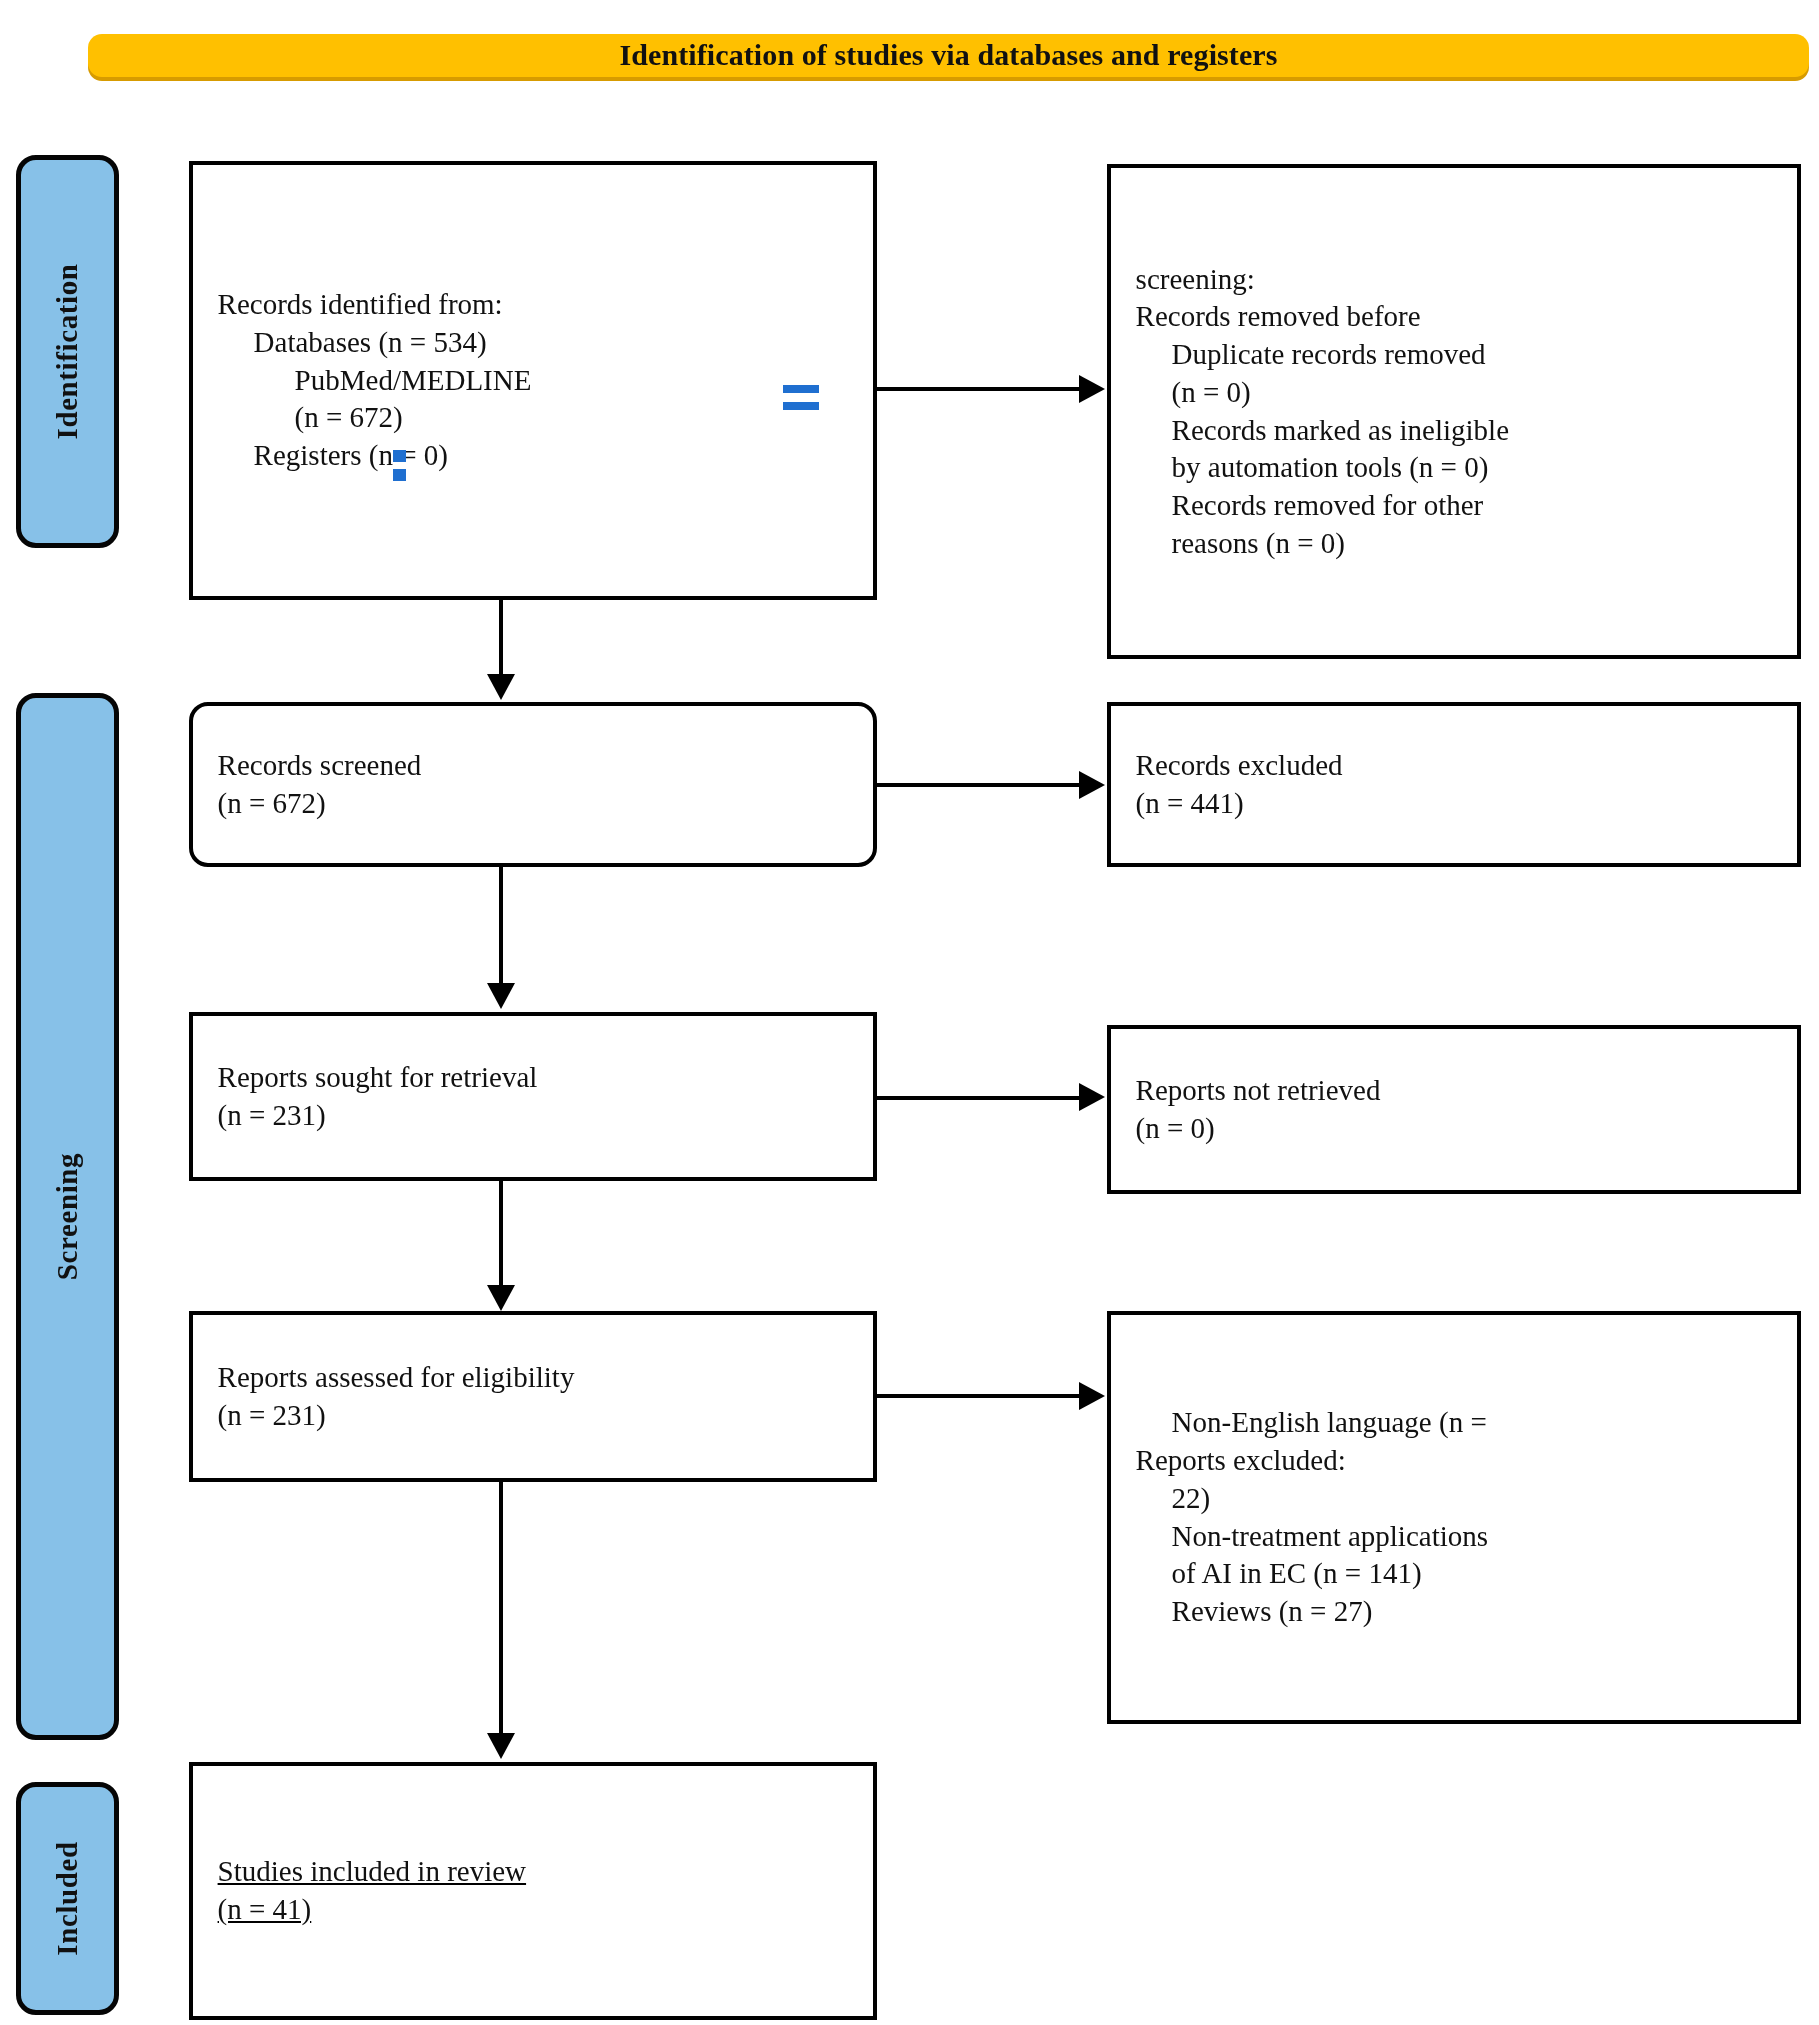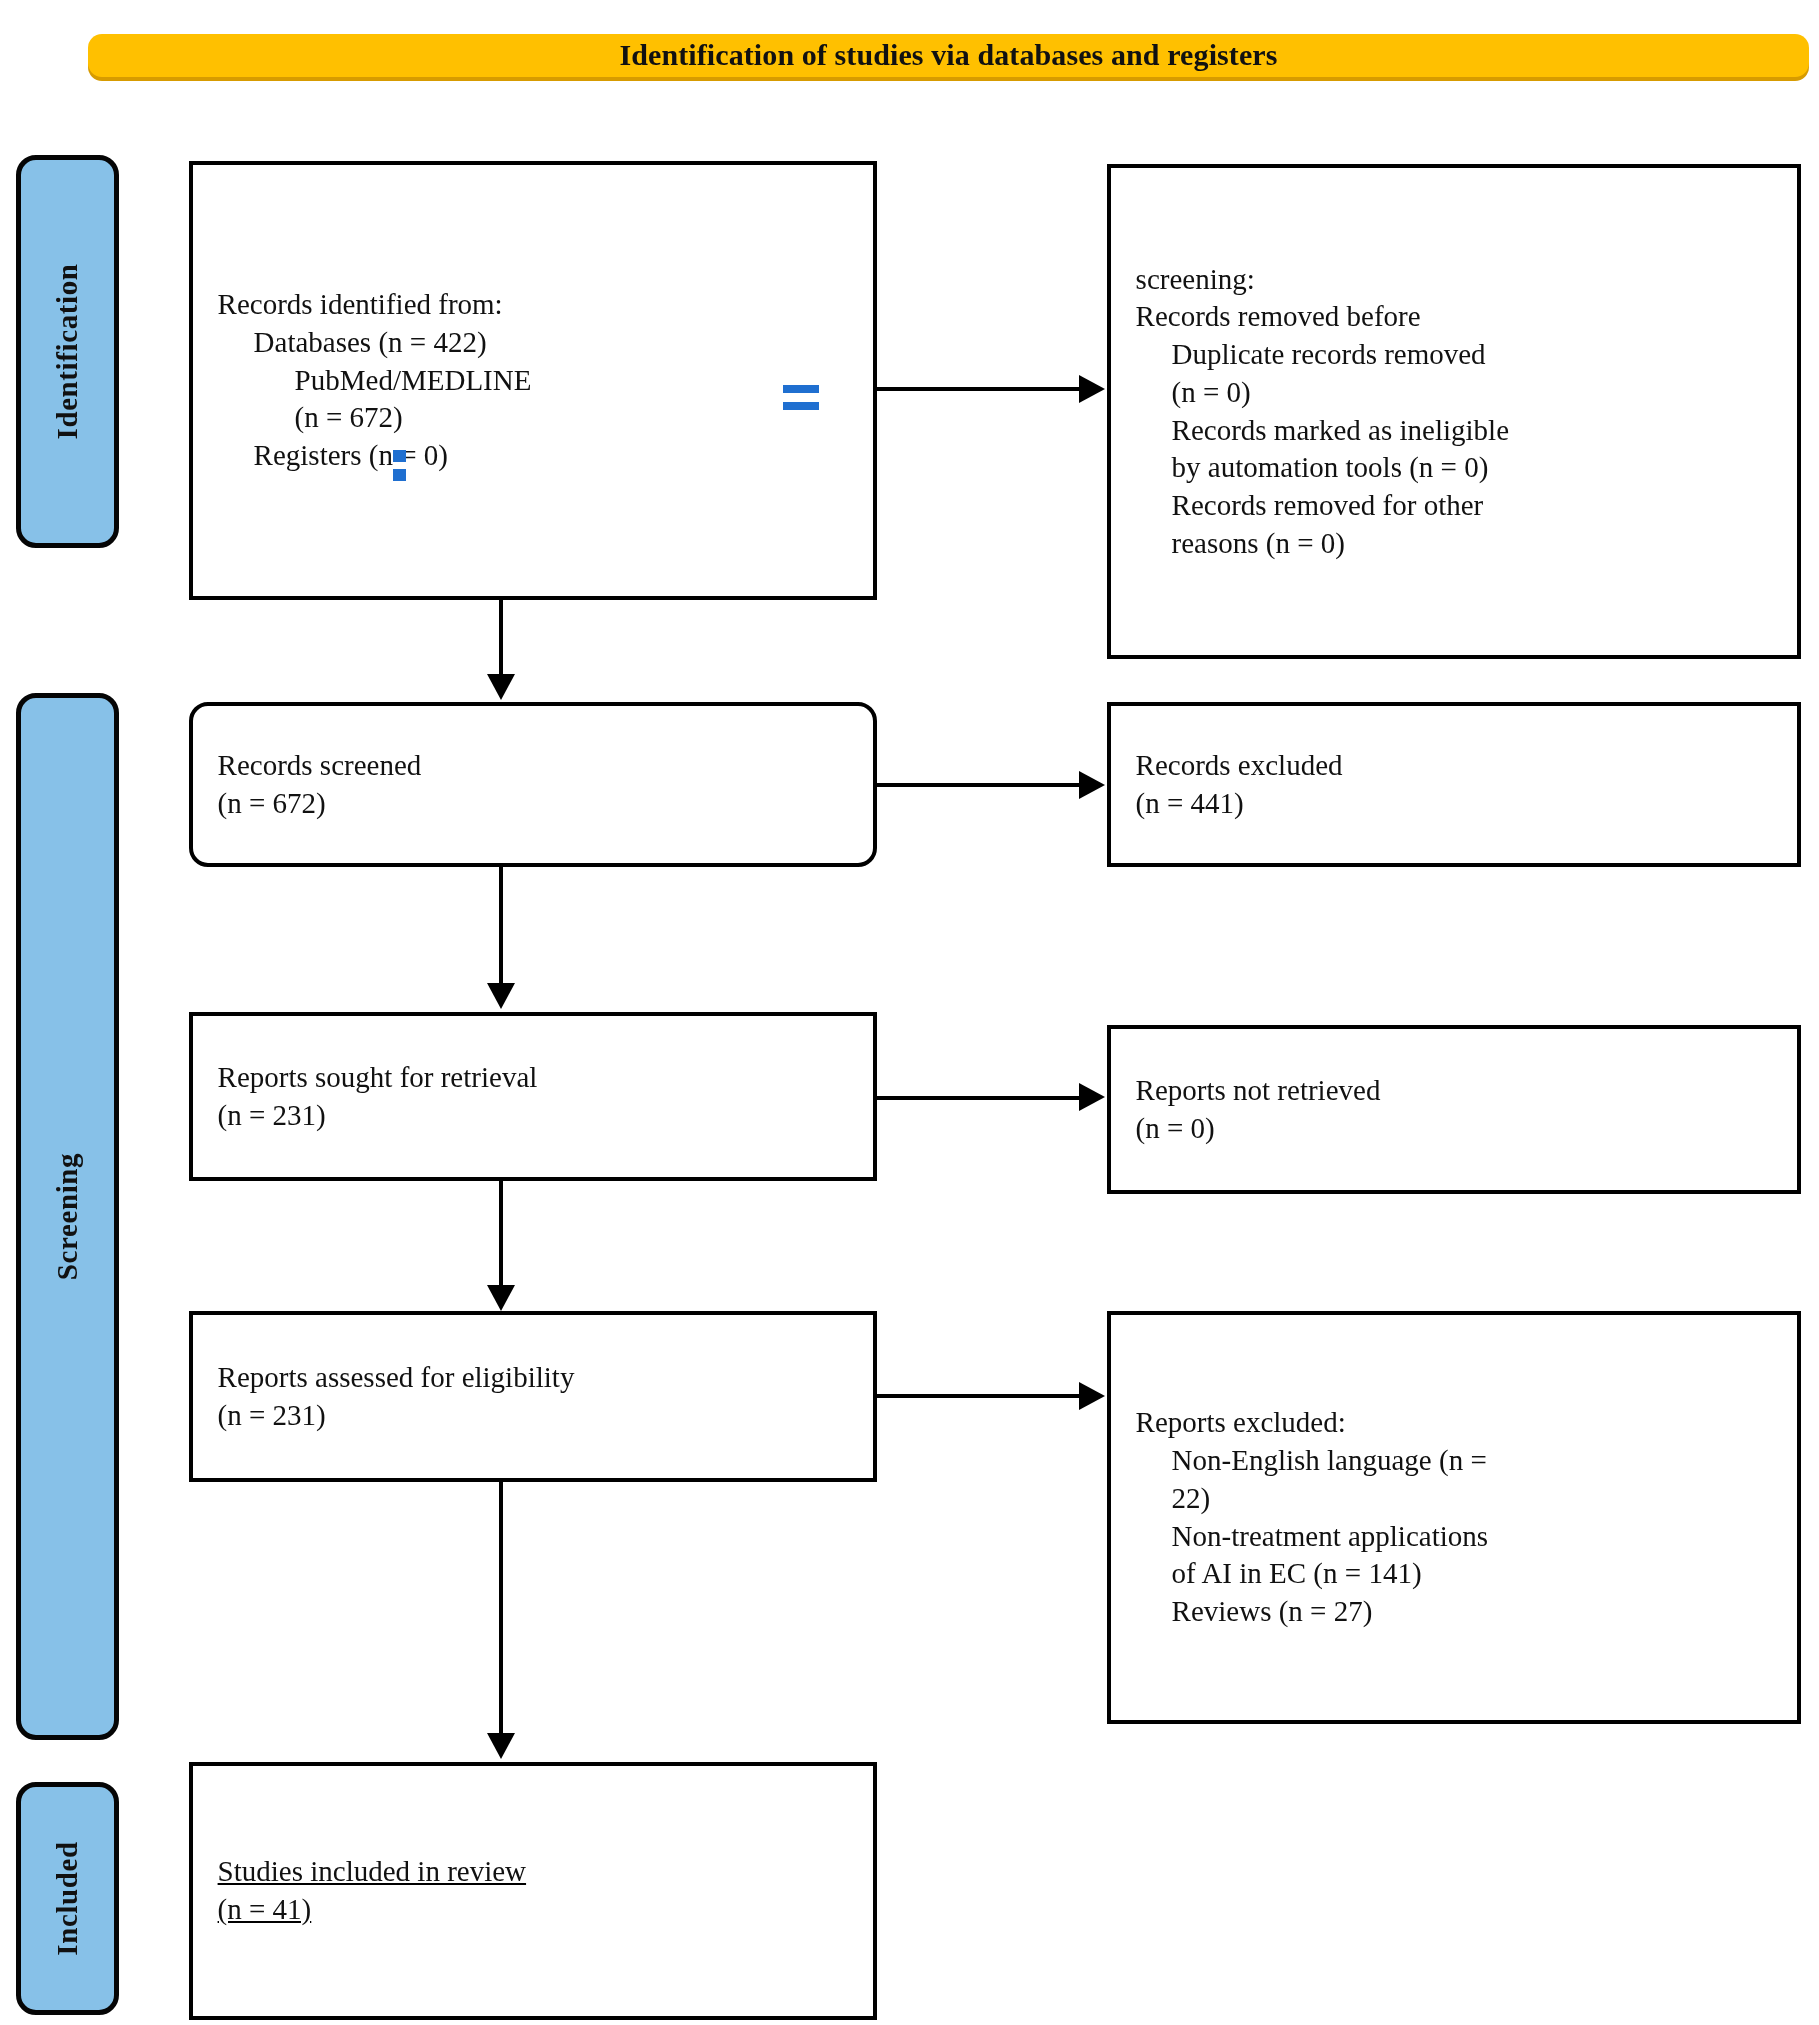--- a/index.html
+++ b/index.html
@@ -128,21 +128,21 @@
   <div class="vlabel" id="vl-screening">
     <span>Screening</span>
   </div>
   <div class="vlabel" id="vl-included">
     <span>Included</span>
   </div>
 
   <div class="box" id="b-identified">
     <div class="box-inner">
       <div class="ln">Records identified from:</div>
-      <div class="ln ind1">Databases (n = 422)</div>
+      <div class="ln ind1">Databases (n = 534)</div>
       <div class="ln ind2">PubMed/MEDLINE</div>
       <div class="ln ind2">(n = 672)</div>
       <div class="ln ind1">Registers (n = 0)</div>
     </div>
   </div>
 
   <div class="box" id="b-removed">
     <div class="box-inner">
       <div class="ln">screening:</div>
       <div class="ln">Records removed before</div>
@@ -182,22 +182,22 @@
   </div>
 
   <div class="box" id="b-assessed">
     <div class="box-inner">
       <div class="ln">Reports assessed for eligibility</div>
       <div class="ln">(n = 231)</div>
     </div>
   </div>
   <div class="box" id="b-reportsexcluded">
     <div class="box-inner">
+      <div class="ln ind1">Non-English language (n =</div>
       <div class="ln">Reports excluded:</div>
-      <div class="ln ind1">Non-English language (n =</div>
       <div class="ln ind1">22)</div>
       <div class="ln ind1">Non-treatment applications</div>
       <div class="ln ind1">of AI in EC (n = 141)</div>
       <div class="ln ind1">Reviews (n = 27)</div>
     </div>
   </div>
 
   <div class="box" id="b-included">
     <div class="box-inner">
       <div class="ln">Studies included in review</div>

